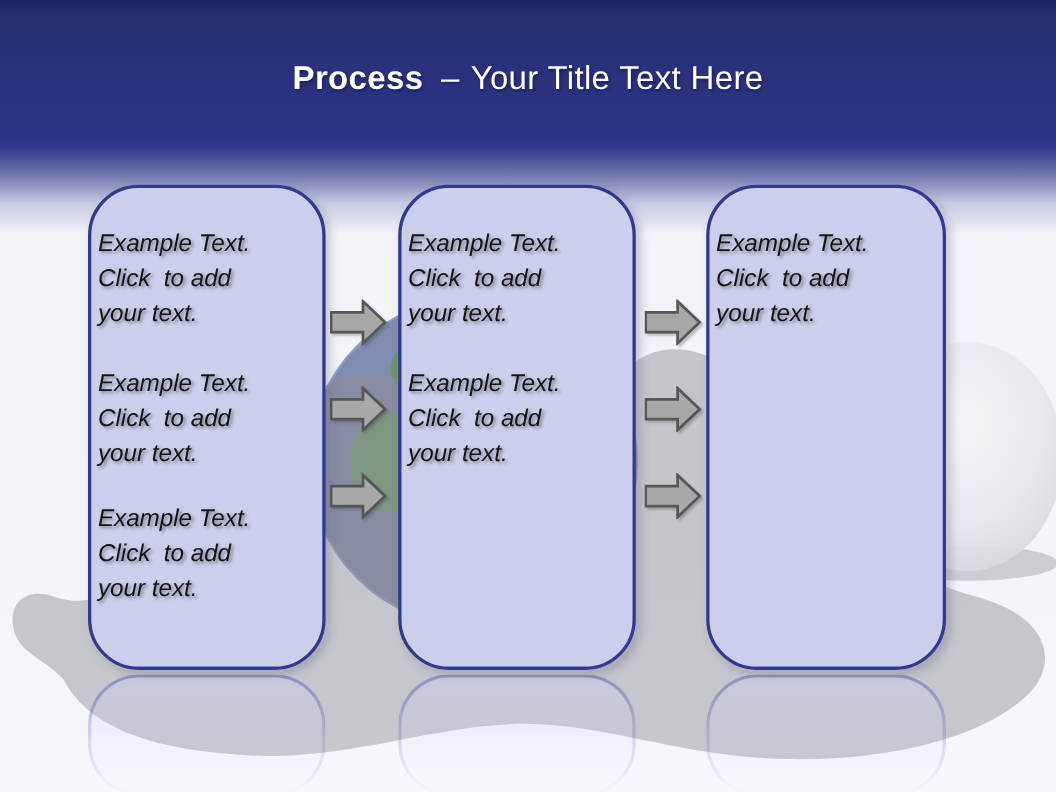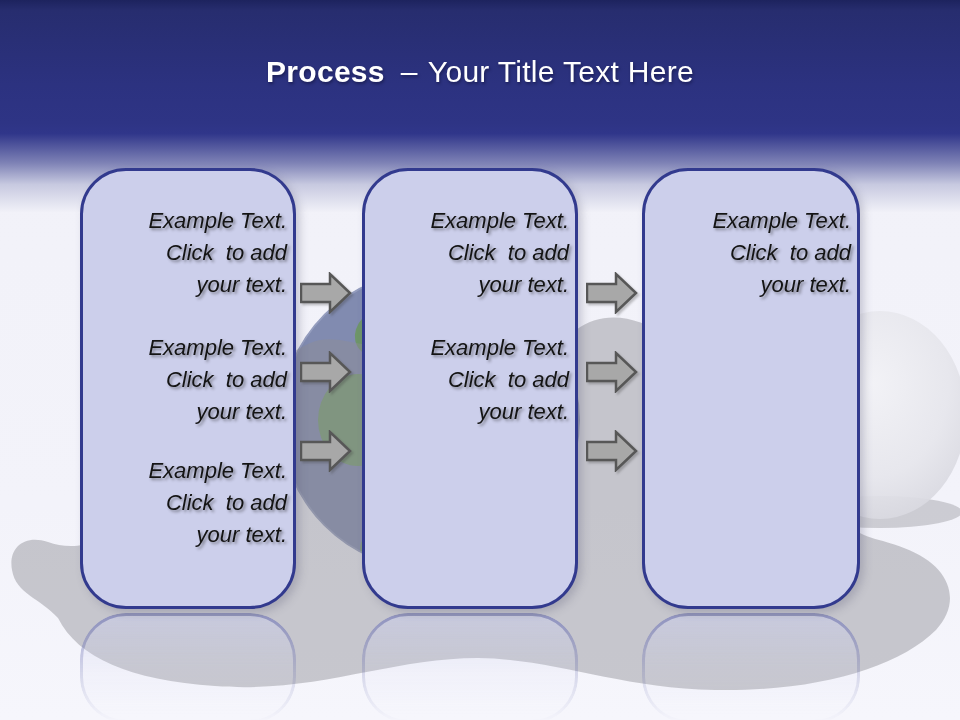--- a/index.html
+++ b/index.html
@@ -43,21 +43,21 @@
     background:#cccfeb;
     border:3px solid #323a8e;
     border-radius:46px;
     box-shadow:4px 4px 9px rgba(90,90,120,0.28);
   }
   .pbox.b1{left:80px;width:216px;}
   .pbox.b2{left:362px;width:216px;}
   .pbox.b3{left:642px;width:218px;}
   .tblock{
     position:absolute;left:6px;right:6px;
-    text-align:right;font-style:italic;font-size:22px;line-height:32px;
+    text-align:left;font-style:italic;font-size:22px;line-height:32px;
     color:#141414;cursor:text;
     text-shadow:2px 2px 3px rgba(30,30,30,0.45);
   }
   .tblock .line{display:block;white-space:pre-wrap;}
   .tblock.pos1{top:34px;}
   .tblock.pos2{top:161px;}
   .tblock.pos3{top:284px;}
   
   .arrow{
     position:absolute;width:52px;height:42px;

